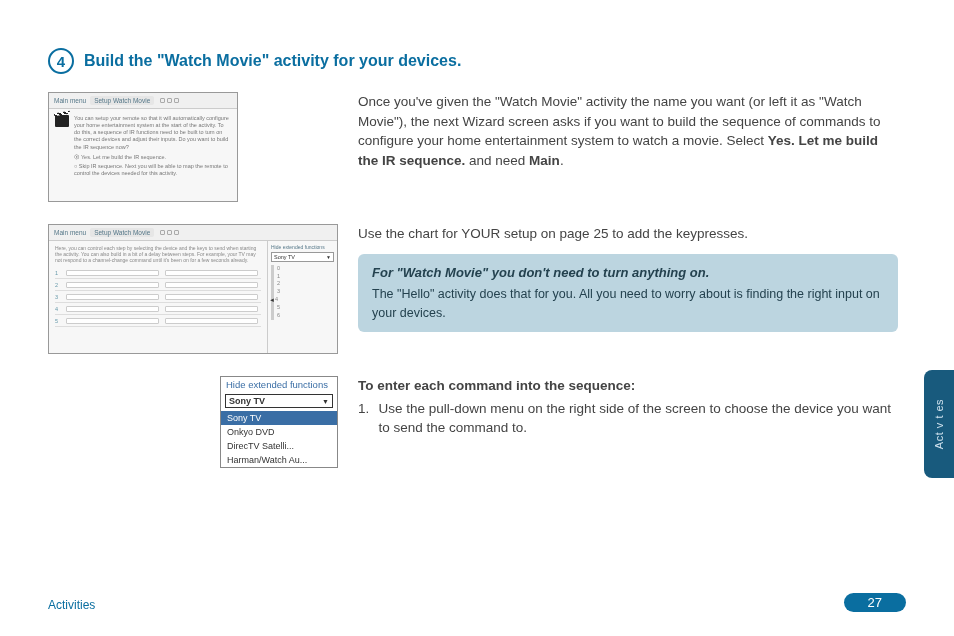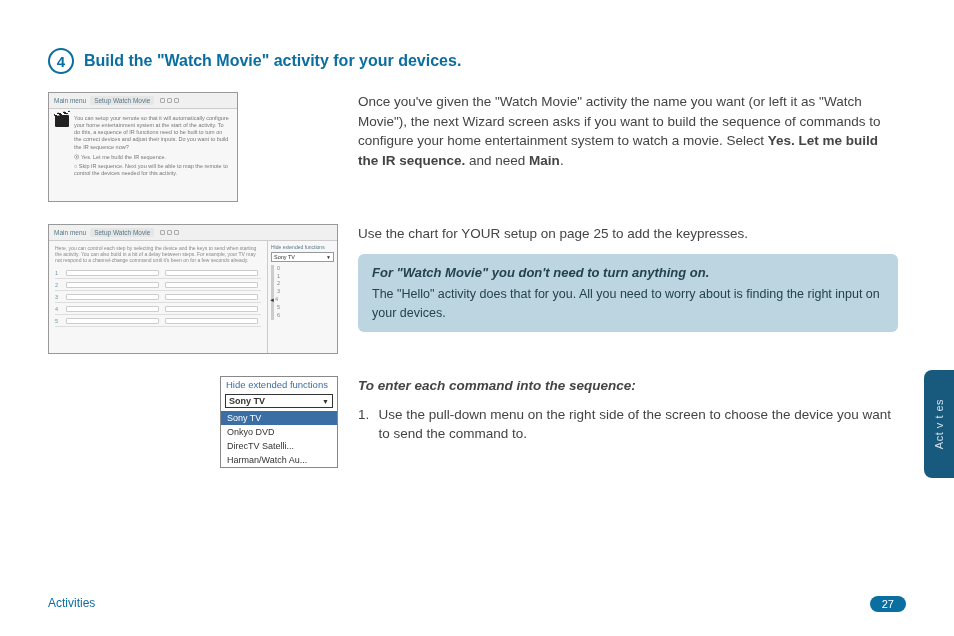--- a/index.html
+++ b/index.html
@@ -68,23 +68,22 @@
   }
   .callout .callout-title {
     font-style: italic;
     font-weight: bold;
     font-size: 13px;
     margin-bottom: 3px;
     display: block;
   }
   .subhead {
     font-weight: bold;
-    font-style: italic;
     font-size: 13.5px;
-    margin-bottom: 9px;
+    margin-bottom: 3px;
   }
   .list-row { display: flex; gap: 8px; font-size: 13.5px; line-height: 1.45; }
   .list-num { width: 16px; }
   
   .thumb {
     border: 1px solid #999;
     background: #f7f7f7;
     position: relative;
     overflow: hidden;
   }
@@ -136,30 +135,30 @@
   }
   .side-tab span { transform: rotate(-90deg); white-space: nowrap; letter-spacing: 0.5px; }
   
   .footer {
     position: absolute;
     bottom: 24px;
     left: 48px;
     right: 48px;
     display: flex;
     justify-content: space-between;
-    align-items: flex-start;
+    align-items: flex-end;
     font-size: 12px;
     color: #0a6ea0;
   }
   .page-num {
     background: #0a6ea0;
     color: #fff;
     border-radius: 10px;
-    padding: 2px 12px;
-    font-size: 11px;
+    padding: 2px 24px;
+    font-size: 13px;
   }
   .tri { font-size: 5px; }
 </style>
 </head>
 <body>
 
 <div class="page">
 
   <div class="step-header">
     <div class="step-circle">4</div>

